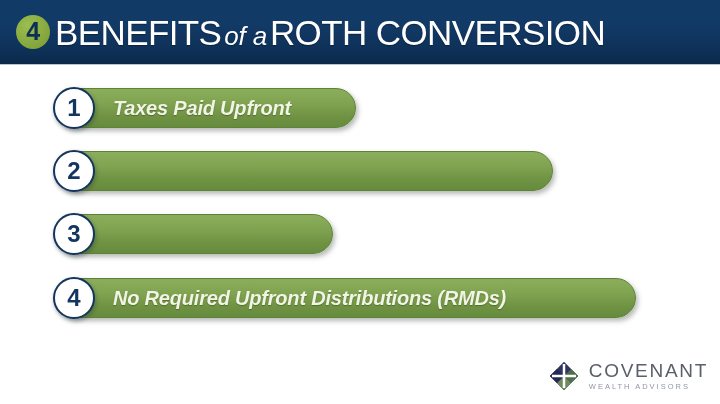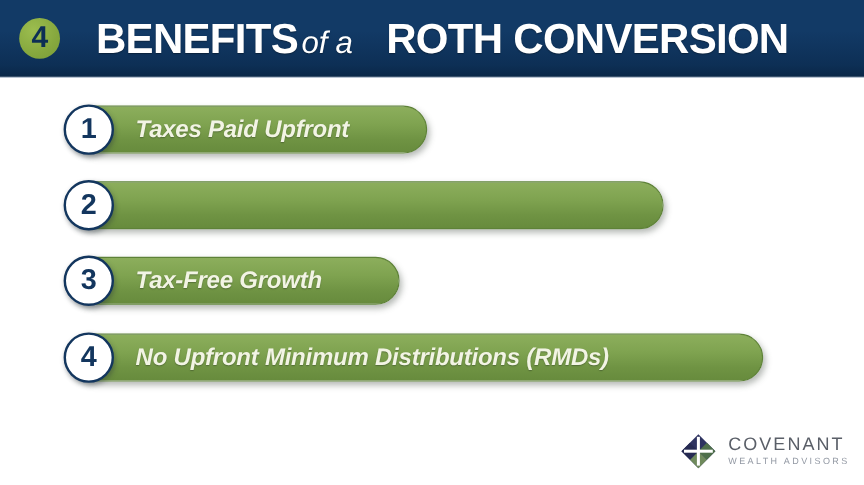--- a/index.html
+++ b/index.html
@@ -65,24 +65,23 @@
   .title-text {
     font-size: 35px;
     font-weight: bold;
     color: #ffffff;
     line-height: 1;
     letter-spacing: -0.6px;
     white-space: nowrap;
     text-shadow: 0 1px 1px rgba(0,0,0,0.35);
   }
   .title-strong {
-    font-weight: bold;
+    font-weight: normal;
     font-style: normal;
     text-transform: uppercase;
-    margin-left: 25px;
   }
   .title-italic {
     font-weight: normal;
     font-style: italic;
     font-size: 26px;
     letter-spacing: -0.2px;
     padding: 0 3px;
   }
 
   
@@ -161,33 +160,32 @@
     width: 32px;
     height: 32px;
     flex: 0 0 auto;
   }
   .logo-words {
     display: flex;
     flex-direction: column;
     justify-content: center;
   }
   .logo-name {
-    font-size: 15px;
+    font-size: 19px;
     color: #5a5f68;
     letter-spacing: 1.7px;
     line-height: 1.05;
     font-weight: normal;
   }
   .logo-sub {
     font-size: 7.5px;
     color: #9298a3;
     letter-spacing: 2.0px;
     line-height: 1.2;
     margin-top: 2px;
-    text-align: right;
   }
 </style>
 </head>
 <body>
 
 <div id="slide">
 
   <div id="header-band">
     <div id="header-inner">
       <div class="badge-4">
@@ -216,30 +214,29 @@
           <span>2</span>
         </div>
       </div>
     </div>
 
     <div class="benefit-row" style="top:148px;">
       <div class="pill" style="width:277px;">
         <div class="num-circle">
           <span>3</span>
         </div>
-        <div class="pill-label">Tax-Free Growth</div>
       </div>
     </div>
 
     <div class="benefit-row" style="top:212px;">
       <div class="pill" style="width:580px;">
         <div class="num-circle">
           <span>4</span>
         </div>
-        <div class="pill-label">No Upfront Minimum Distributions (RMDs)</div>
+        <div class="pill-label">No Required Upfront Distributions (RMDs)</div>
       </div>
     </div>
 
   </div>
 
   <div id="logo">
     <svg class="logo-mark" viewBox="0 0 64 64">
       <g transform="translate(32,32) rotate(45) translate(-32,-32)">
         <rect x="12" y="12" width="40" height="40" fill="#2e3360"></rect>
         <path d="M32 12 H52 V32 H32 Z" fill="#4e6f4a"></path>

